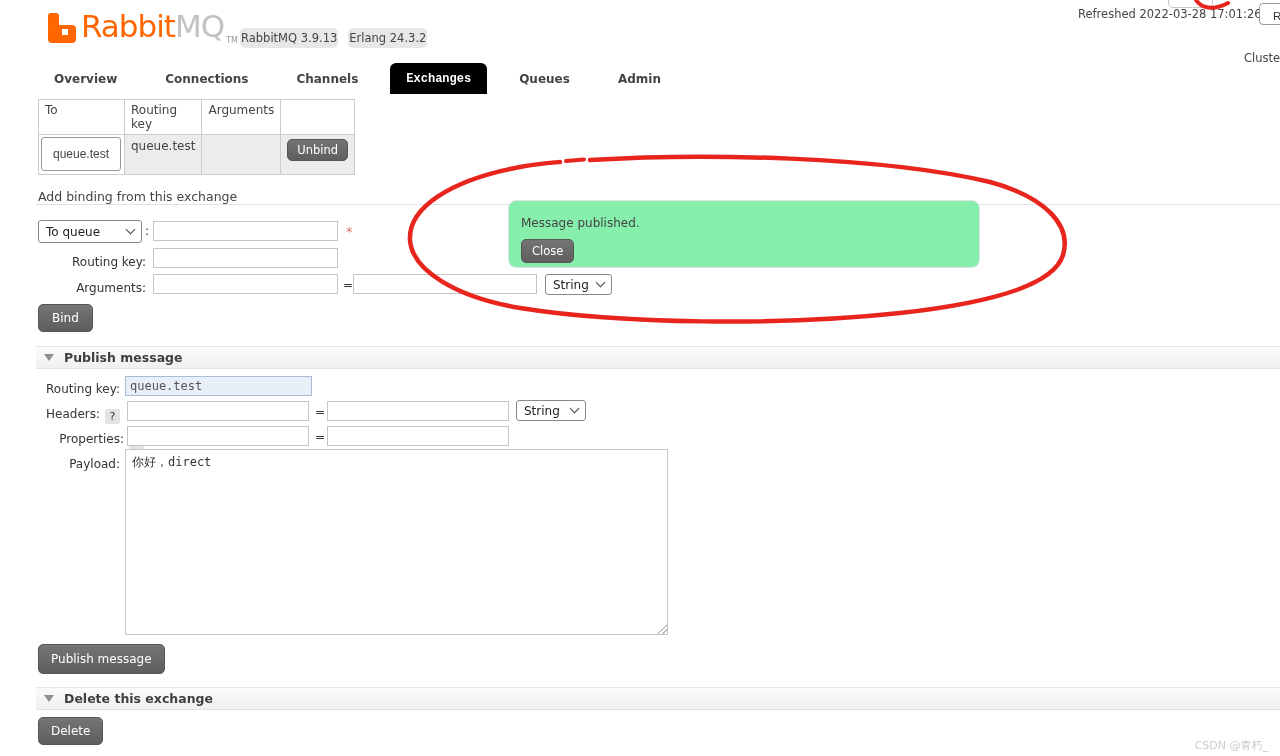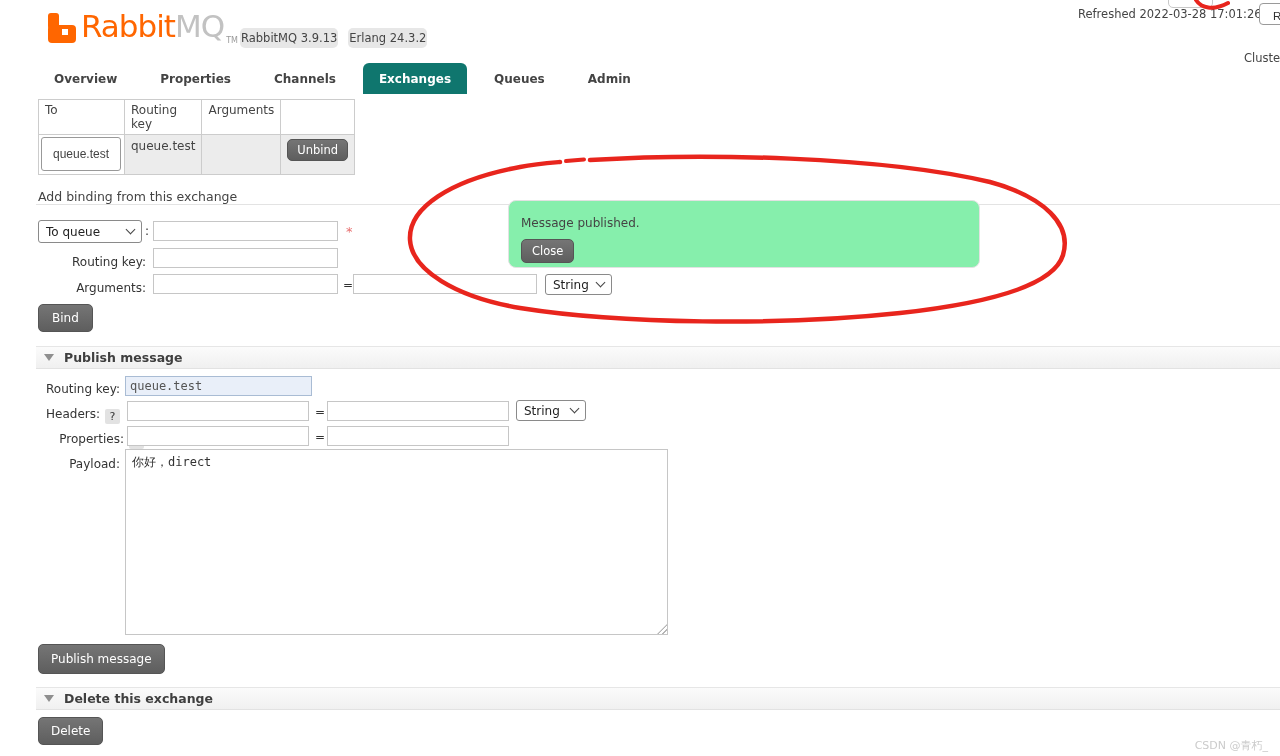--- a/index.html
+++ b/index.html
@@ -16,23 +16,23 @@
   .badges { position:absolute; left:240px; top:28px; display:flex; gap:10px; }
   .badge { background:#e7e7e7; border-radius:5px; padding:3px 1px; font-size:11.5px; color:#444; white-space:nowrap; }
   .refreshed { position:absolute; left:1078px; top:7px; font-size:11.5px; color:#444; white-space:nowrap; }
   .refresh-btn { position:absolute; left:1259px; top:3px; width:40px; height:22px; background:#fff;
                  border:1px solid #9a9a9a; border-radius:4px; font-size:11.5px; color:#333; padding:3px 0 0 6px; }
   .cluster-label { position:absolute; left:1244px; top:51px; font-size:11.5px; color:#444; white-space:nowrap; }
   .cutoff-box { position:absolute; left:1168px; top:-11px; width:45px; height:19px; background:#fff;
                 border:1px solid #c8c8c8; border-radius:5px; }
 
   
-  .tabs { position:absolute; left:38px; top:63px; display:flex; align-items:flex-end; gap:11px; }
+  .tabs { position:absolute; left:38px; top:63px; display:flex; align-items:flex-end; gap:16px; }
   .tab { font-weight:bold; font-size:12px; color:#444; padding:9px 16px 8px 16px; cursor:pointer; white-space:nowrap; }
-  .tab.active { background:#0f766e; color:#fff; border-radius:6px 6px 0 0; }
+  .tab.active { background:#000000; color:#fff; border-radius:6px 6px 0 0;font-family:Liberation Mono, monospace; }
 
   
   table.bindings { position:absolute; left:38px; top:99px; border-collapse:collapse; }
   table.bindings th, table.bindings td { border:1px solid #ccc; font-size:12px; color:#444; text-align:left; vertical-align:top; }
   table.bindings th { background:#fff; font-weight:normal; padding:3px 6px; height:21px; }
   table.bindings td { background:#ececec; padding:4px 6px; height:40px; }
   td.cell-to { background:#fff !important; padding:2px !important; }
   .queue-link-btn { background:#fff; border:1px solid #999; border-radius:3px; padding:9px 11px; font-size:12px; color:#444; cursor:pointer; }
 
   
@@ -102,21 +102,21 @@
     <span class="badge">Erlang 24.3.2</span>
   </div>
 
   <div class="refreshed">Refreshed 2022-03-28 17:01:26</div>
   <button class="refresh-btn">Ref</button>
   <div class="cluster-label">Cluste</div>
   <div class="cutoff-box"></div>
 
   <div class="tabs">
     <div class="tab">Overview</div>
-    <div class="tab">Properties</div>
+    <div class="tab">Connections</div>
     <div class="tab">Channels</div>
     <div class="tab active">Exchanges</div>
     <div class="tab">Queues</div>
     <div class="tab">Admin</div>
   </div>
 
   <table class="bindings">
     <tbody>
         <tr>
       <th style="width:86px">To</th>

